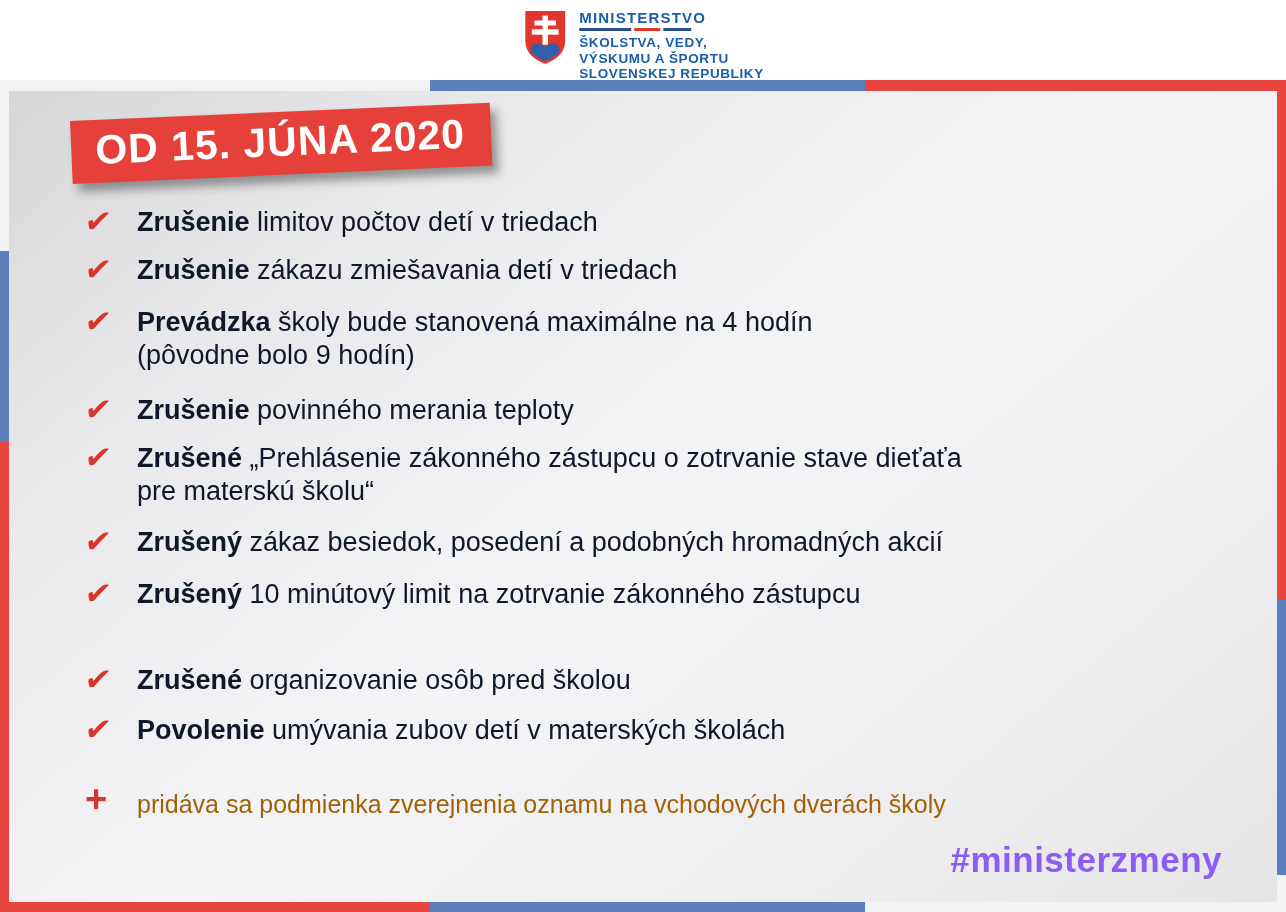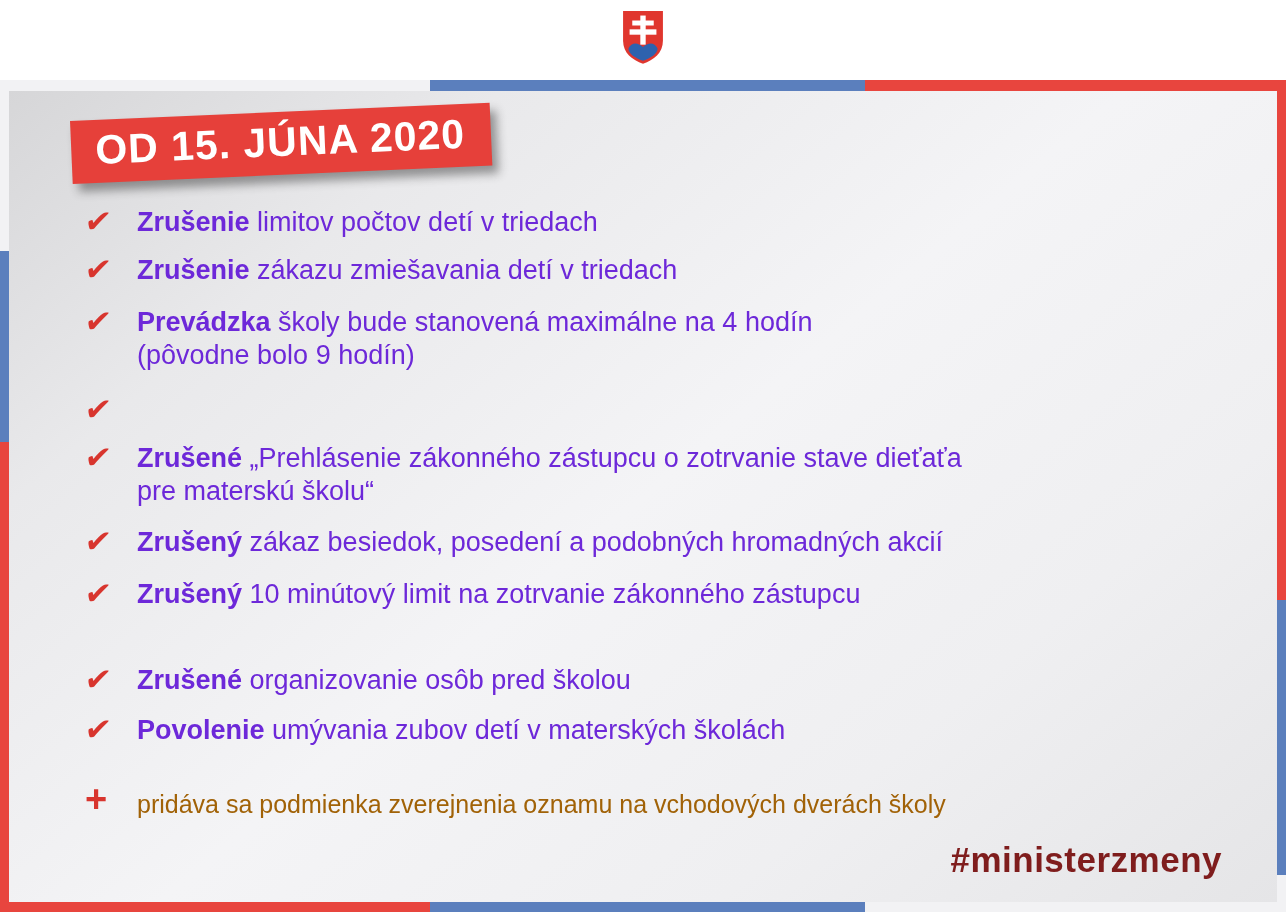--- a/index.html
+++ b/index.html
@@ -37,45 +37,56 @@
 
   
   .banner{position:absolute;left:70px;top:121px;transform:rotate(-2.5deg);transform-origin:left top;
           background:#e6403a;color:#ffffff;font-weight:bold;font-size:41px;letter-spacing:1px;
           padding:7px 26px 9px 24px;box-shadow:6px 8px 10px rgba(40,40,40,0.45);}
 
   
   .row{position:absolute;left:85px;display:flex;align-items:flex-start;}
   .check{width:52px;flex:0 0 auto;color:#d8352e;font-size:31px;font-weight:bold;line-height:32px;
          transform:skewX(-8deg);}
-  .itext{color:#6d28d9;font-size:27px;line-height:33px;white-space:nowrap;}
+  .itext{color:#0f172a;font-size:27px;line-height:33px;white-space:nowrap;}
   .itext b{font-weight:bold;}
   .r0{top:206px;} .r1{top:254px;} .r2{top:306px;} .r3{top:394px;} .r4{top:442px;}
   .r5{top:526px;} .r6{top:578px;} .r7{top:664px;} .r8{top:714px;}
   .rowplus{top:782px;}
   .plusmark{width:52px;flex:0 0 auto;color:#d8352e;font-size:38px;font-weight:bold;line-height:34px;}
   .plustext{color:#a16207;font-size:25px;line-height:30px;padding-top:7px;white-space:nowrap;}
 
   
-  .hashtag{position:absolute;right:64px;top:840px;color:#7f1d1d;font-size:35px;font-weight:bold;letter-spacing:0.5px;margin-left:31px;}
+  .hashtag{position:absolute;right:64px;top:840px;color:#8b5cf6;font-size:35px;font-weight:bold;letter-spacing:0.5px;margin-left:31px;}
 </style>
 </head>
 <body>
 
 <div class="page">
 
   <div class="topband">
     <div class="logo">
       <svg class="logo-shield" viewBox="0 0 60 74">
         <path d="M4,3 H56 V42 C56,58 44,67 30,72 C16,67 4,58 4,42 Z" fill="#e0362e"></path>
         <rect x="26.5" y="9" width="7" height="38" fill="#ffffff"></rect>
         <rect x="16" y="15.5" width="28" height="6.5" fill="#ffffff"></rect>
         <rect x="12.5" y="27" width="35" height="7" fill="#ffffff"></rect>
         <path d="M11,52 C15,43.5 23,43.5 30,50 C37,43.5 45,43.5 49,52 C49,59 40,64.5 30,68 C20,64.5 11,59 11,52 Z" fill="#2e62ae"></path>
       </svg>
+      <div class="logo-text">
+        <span class="logo-l1">MINISTERSTVO</span>
+        <span class="tricolor">
+          <span class="b1"></span>
+            <span class="r1"></span>
+            <span class="b2"></span>
+        </span>
+        <span class="logo-l">ŠKOLSTVA, VEDY,</span>
+        <span class="logo-l">VÝSKUMU A ŠPORTU</span>
+        <span class="logo-l">SLOVENSKEJ REPUBLIKY</span>
+      </div>
     </div>
   </div>
 
   <div class="seg c-blue seg-top-blue"></div>
   <div class="seg c-red seg-top-red"></div>
   <div class="seg c-red seg-right-red"></div>
   <div class="seg c-blue seg-right-blue"></div>
   <div class="seg c-blue seg-left-blue"></div>
   <div class="seg c-red seg-left-red"></div>
   <div class="seg c-red seg-bottom-red"></div>
@@ -96,20 +107,21 @@
     <div class="itext"><b>Zrušenie</b> <span>zákazu zmiešavania detí v triedach</span></div>
   </div>
   <div class="row r2">
     <span class="check">✔</span>
     <div class="itext"><b>Prevádzka</b> <span>školy bude stanovená maximálne na 4 hodín</span>
       <div>(pôvodne bolo 9 hodín)</div>
     </div>
   </div>
   <div class="row r3">
     <span class="check">✔</span>
+    <div class="itext"><b>Zrušenie</b> <span>povinného merania teploty</span></div>
   </div>
   <div class="row r4">
     <span class="check">✔</span>
     <div class="itext"><b>Zrušené</b> <span>„Prehlásenie zákonného zástupcu o zotrvanie stave dieťaťa</span>
       <div>pre materskú školu“</div>
     </div>
   </div>
   <div class="row r5">
     <span class="check">✔</span>
     <div class="itext"><b>Zrušený</b> <span>zákaz besiedok, posedení a podobných hromadných akcií</span></div>

